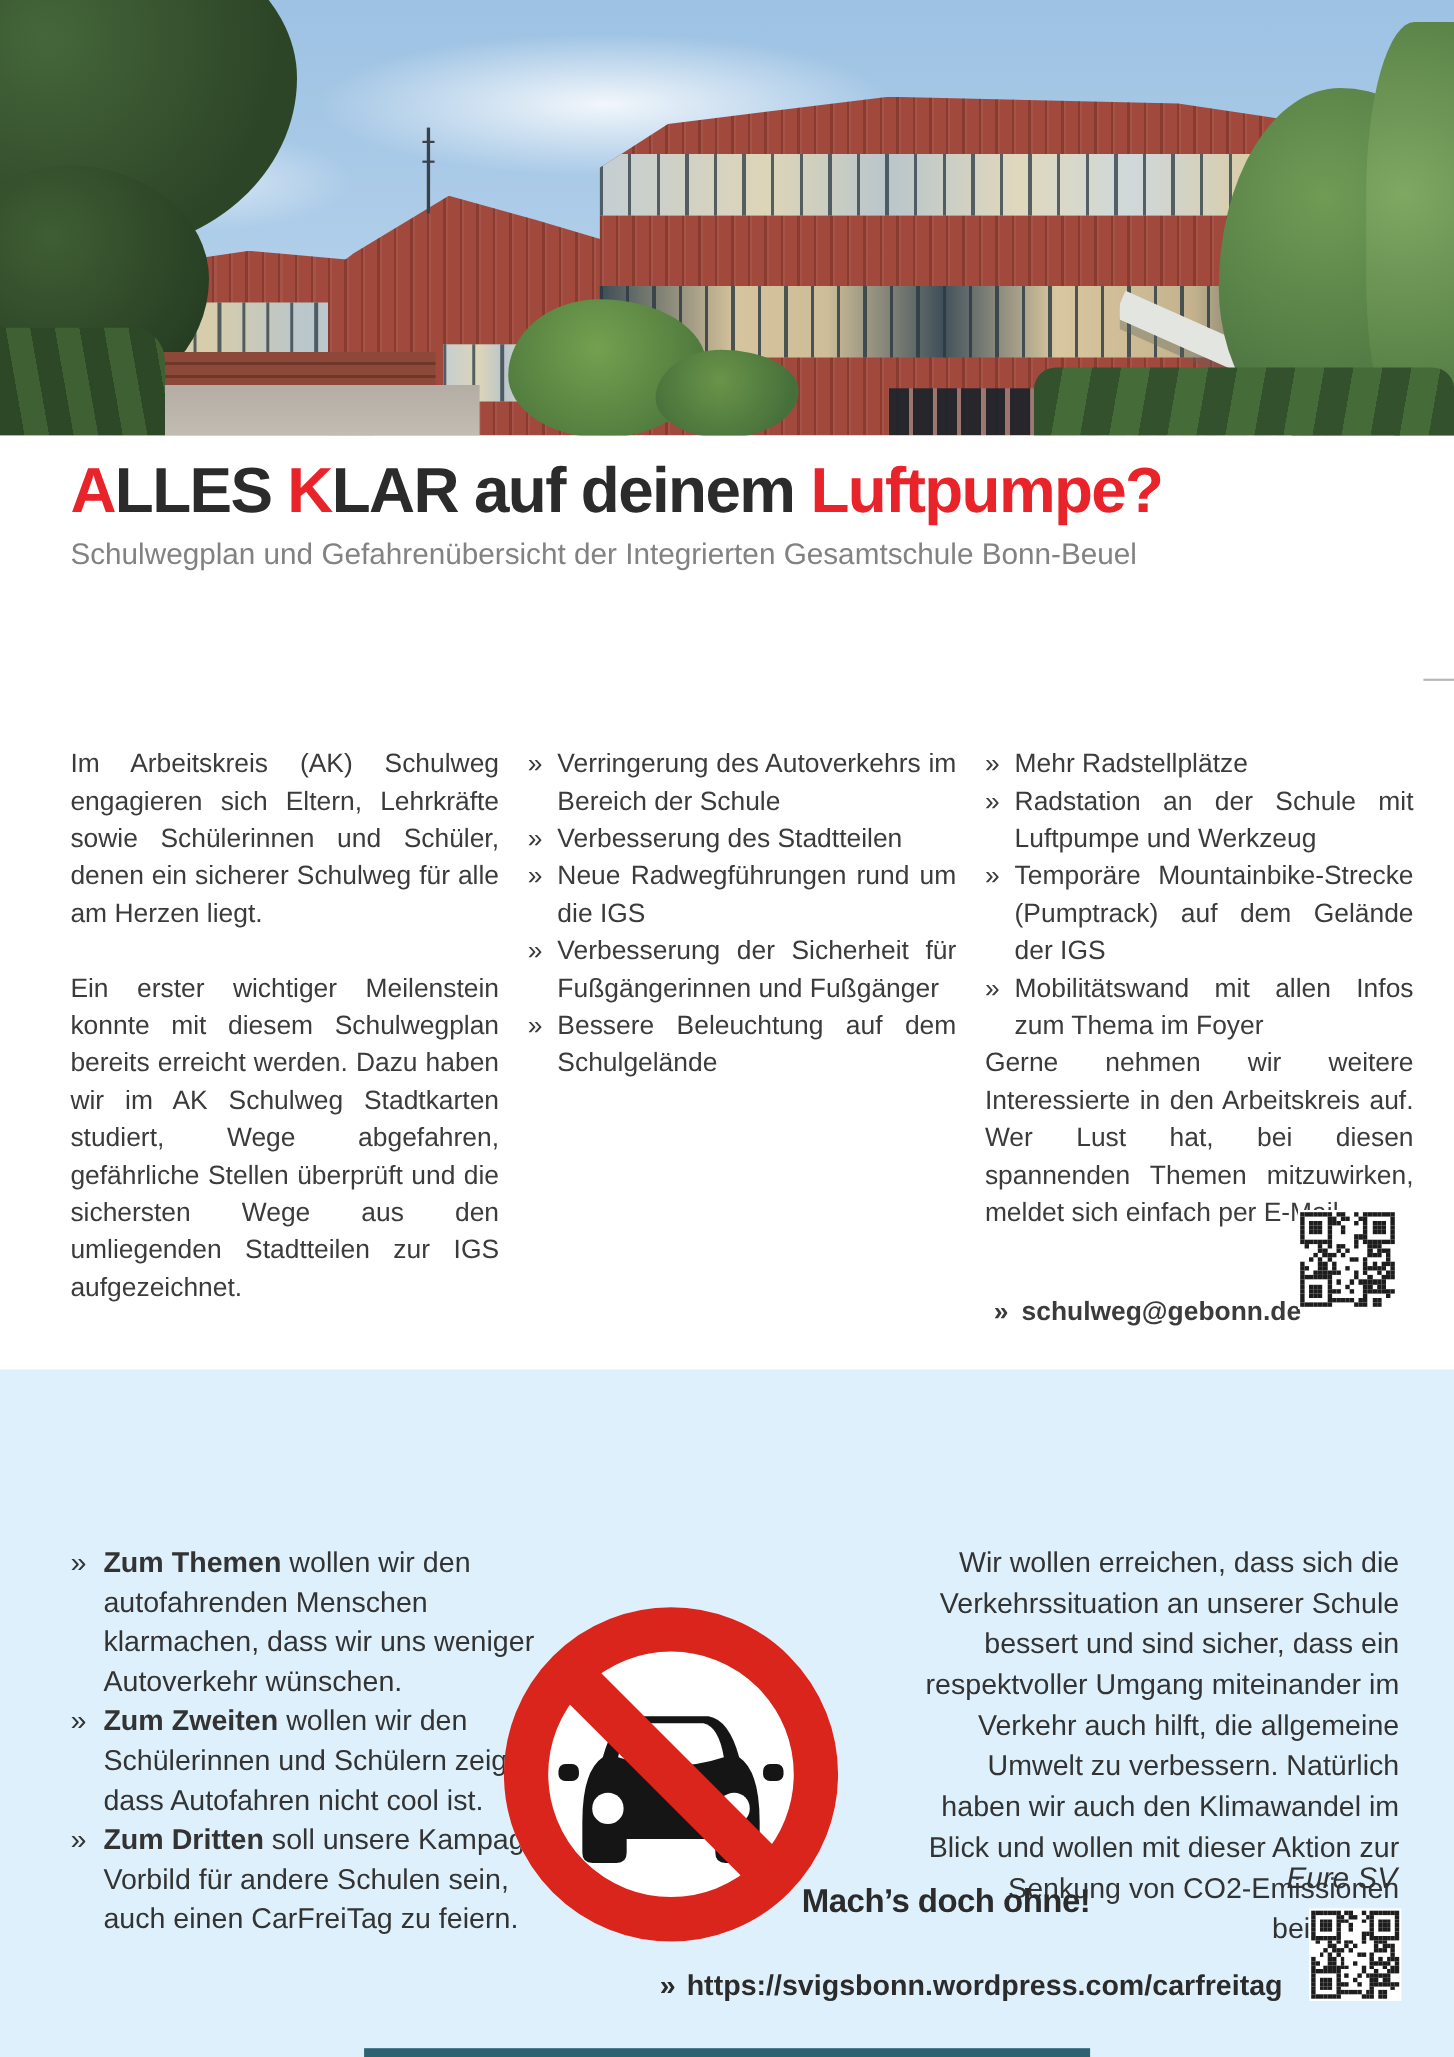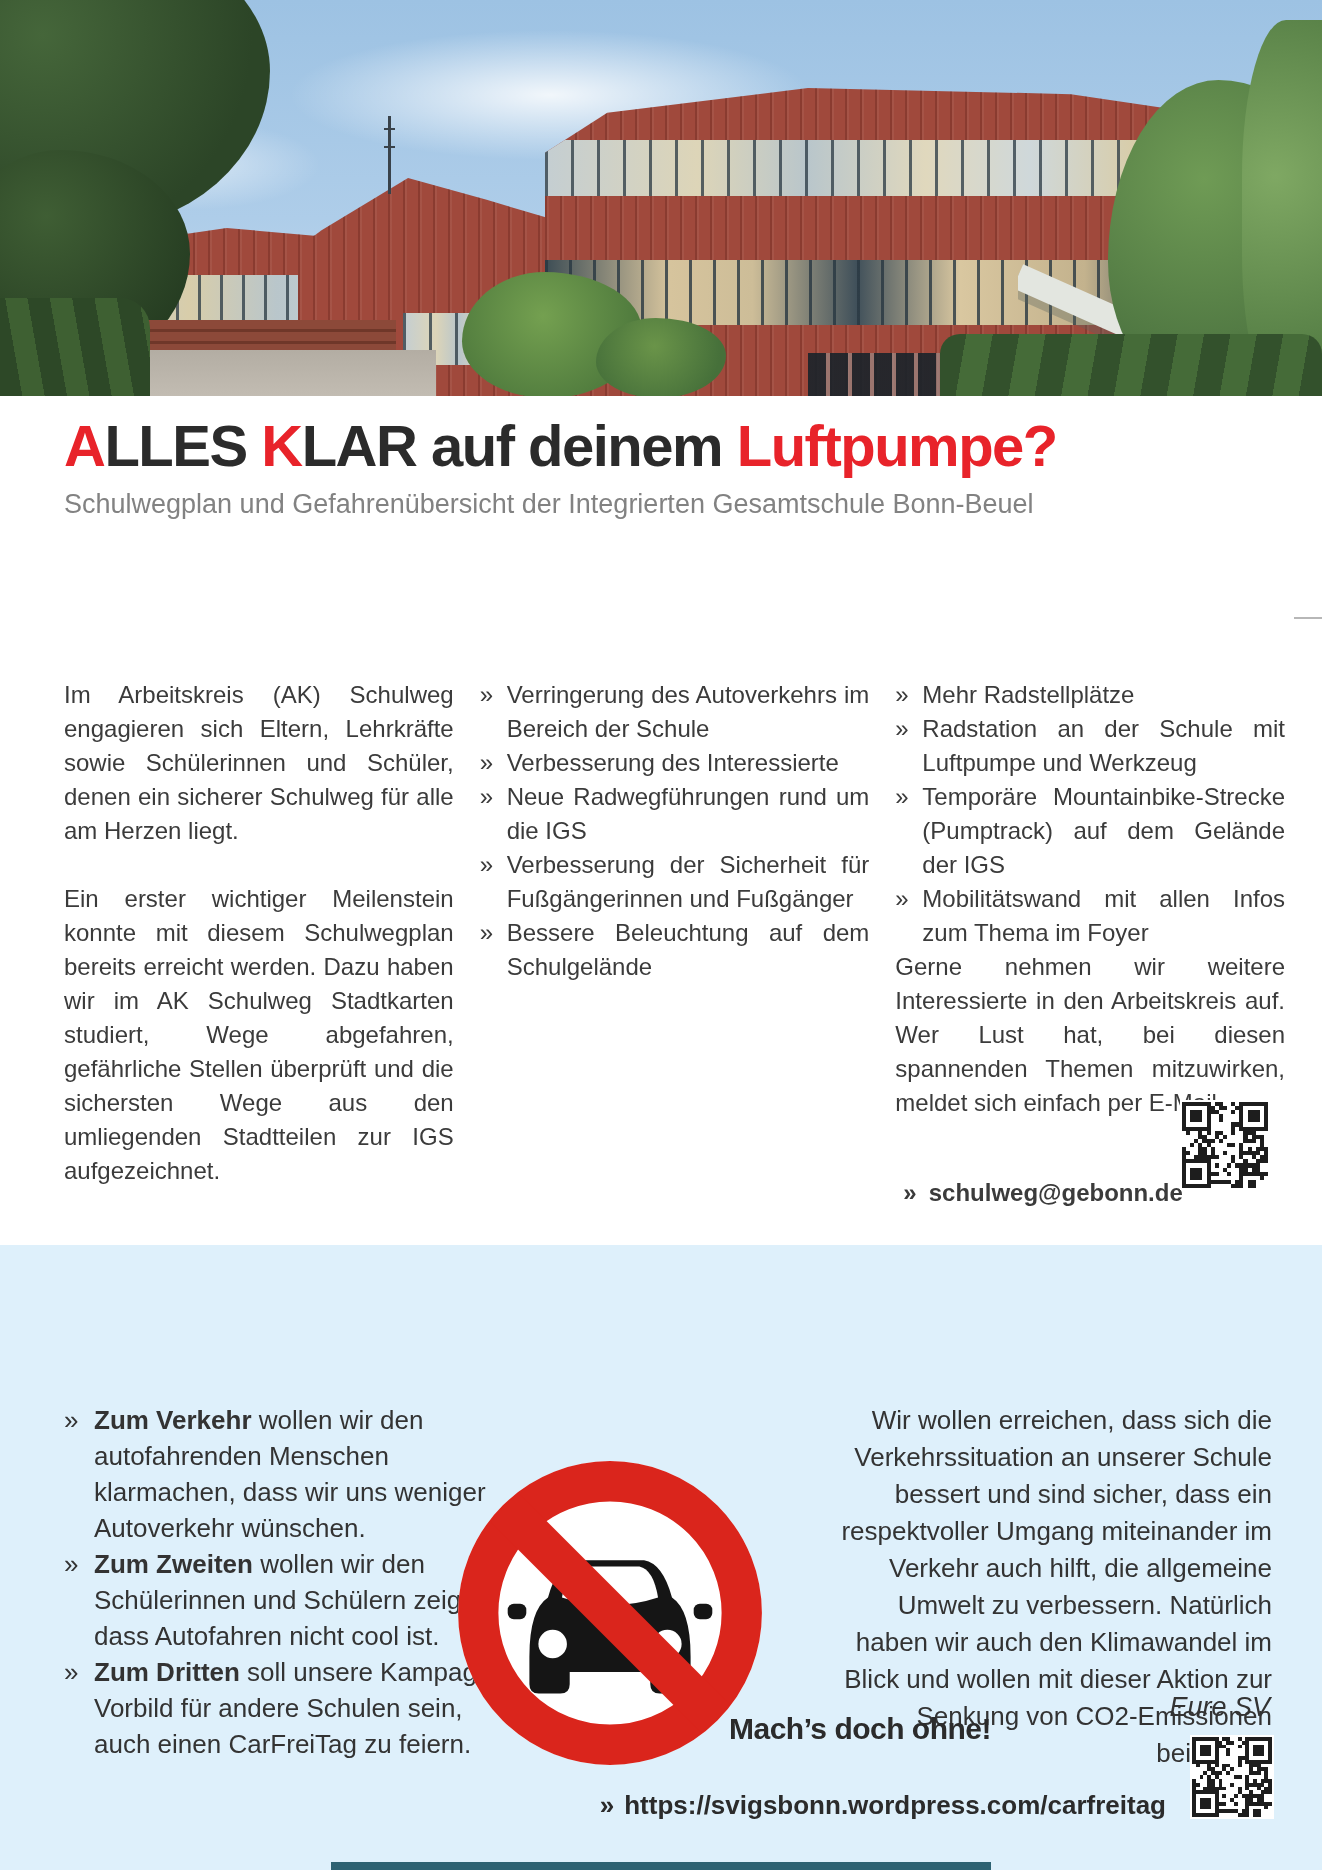--- a/index.html
+++ b/index.html
@@ -160,21 +160,21 @@
       <p>Im Arbeitskreis (AK) Schulweg engagieren sich Eltern, Lehrkräfte sowie Schülerinnen und Schüler, denen ein sicherer Schulweg für alle am Herzen liegt.</p>
       <p>Ein erster wichtiger Meilenstein konnte mit diesem Schulwegplan bereits erreicht werden. Dazu haben wir im AK Schulweg Stadtkarten studiert, Wege abgefahren, gefährliche Stellen überprüft und die sichersten Wege aus den umliegenden Stadtteilen zur IGS aufgezeichnet.</p>
     </div>
     <div class="col">
       <div class="bullet">
           <span class="bm">»</span>
           <span class="bt">Verringerung des Autoverkehrs im Bereich der Schule</span>
         </div>
       <div class="bullet">
           <span class="bm">»</span>
-          <span class="bt">Verbesserung des Interessierte</span>
+          <span class="bt">Verbesserung des Stadtteilen</span>
         </div>
       <div class="bullet">
           <span class="bm">»</span>
           <span class="bt">Neue Radwegführungen rund um die IGS</span>
         </div>
       <div class="bullet">
           <span class="bm">»</span>
           <span class="bt">Verbesserung der Sicherheit für Fußgängerinnen und Fußgänger</span>
         </div>
       <div class="bullet">
@@ -432,21 +432,21 @@
       <div style="grid-area: 21 / 17;"></div>
       <div style="grid-area: 21 / 18;"></div>
     </div>
 
   <div class="blue"></div>
 
   <div class="cf-left">
     <div class="cf-wrapR"></div>
     <div class="bullet">
         <span class="bm">»</span>
-        <span class="bt"><b>Zum Verkehr</b><span> wollen wir den autofahrenden Menschen klarmachen, dass wir uns weniger Autoverkehr wünschen.</span></span>
+        <span class="bt"><b>Zum Themen</b><span> wollen wir den autofahrenden Menschen klarmachen, dass wir uns weniger Autoverkehr wünschen.</span></span>
       </div>
     <div class="bullet">
         <span class="bm">»</span>
         <span class="bt"><b>Zum Zweiten</b><span> wollen wir den Schülerinnen und Schülern zeigen, dass Autofahren nicht cool ist.</span></span>
       </div>
     <div class="bullet">
         <span class="bm">»</span>
         <span class="bt"><b>Zum Dritten</b><span> soll unsere Kampagne Vorbild für andere Schulen sein, auch einen CarFreiTag zu feiern.</span></span>
       </div>
   </div>

